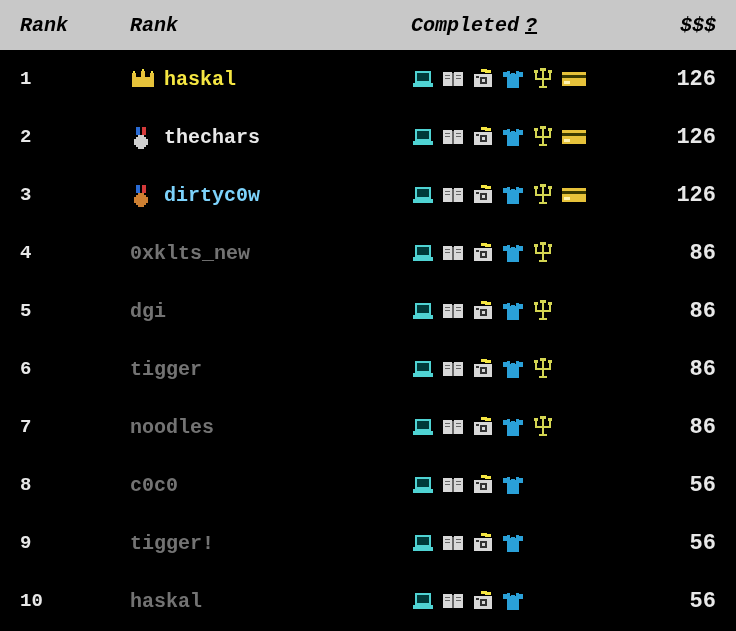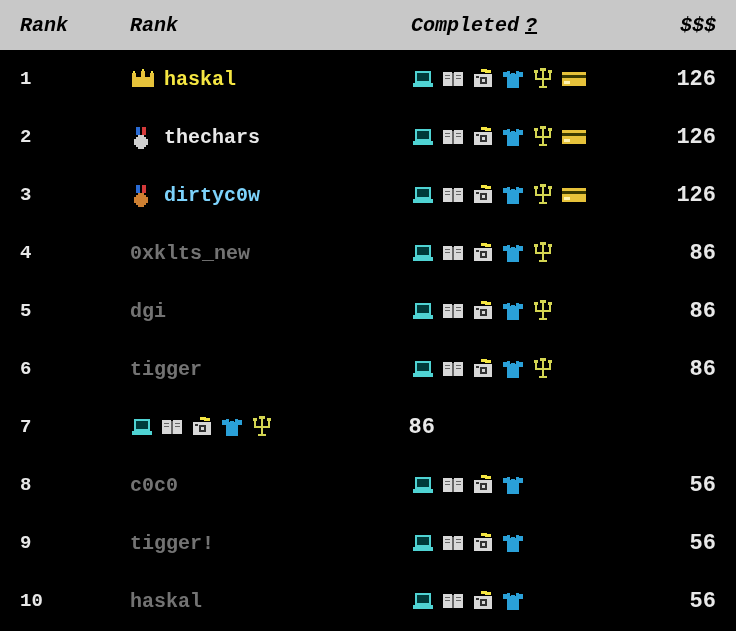--- a/index.html
+++ b/index.html
@@ -461,20 +461,23 @@
       <rect x="17" y="2" width="4" height="3" fill="#d4d552"></rect>
       <rect x="9" y="0" width="6" height="3" fill="#d4d552"></rect>
       <rect x="8" y="18" width="8" height="2" fill="#d4d552"></rect>
     </svg>
         </span>
       </div>
       <div class="col-money">86</div>
     </div>
     <div class="row">
       <div class="col-rank">7</div>
+      <div class="col-name">
+        <span class="name-default">noodles</span>
+      </div>
       <div class="col-completed">
         <span>
           <svg width="24" height="20" viewBox="0 0 24 20" shape-rendering="crispEdges">
       <rect x="4" y="2" width="16" height="12" fill="#4fd3d3"></rect>
       <rect x="6" y="4" width="12" height="8" fill="#003a3a"></rect>
       <rect x="2" y="14" width="20" height="4" fill="#4fd3d3"></rect>
     </svg>
         </span>
         <span>
           <svg width="24" height="20" viewBox="0 0 24 20" shape-rendering="crispEdges">

